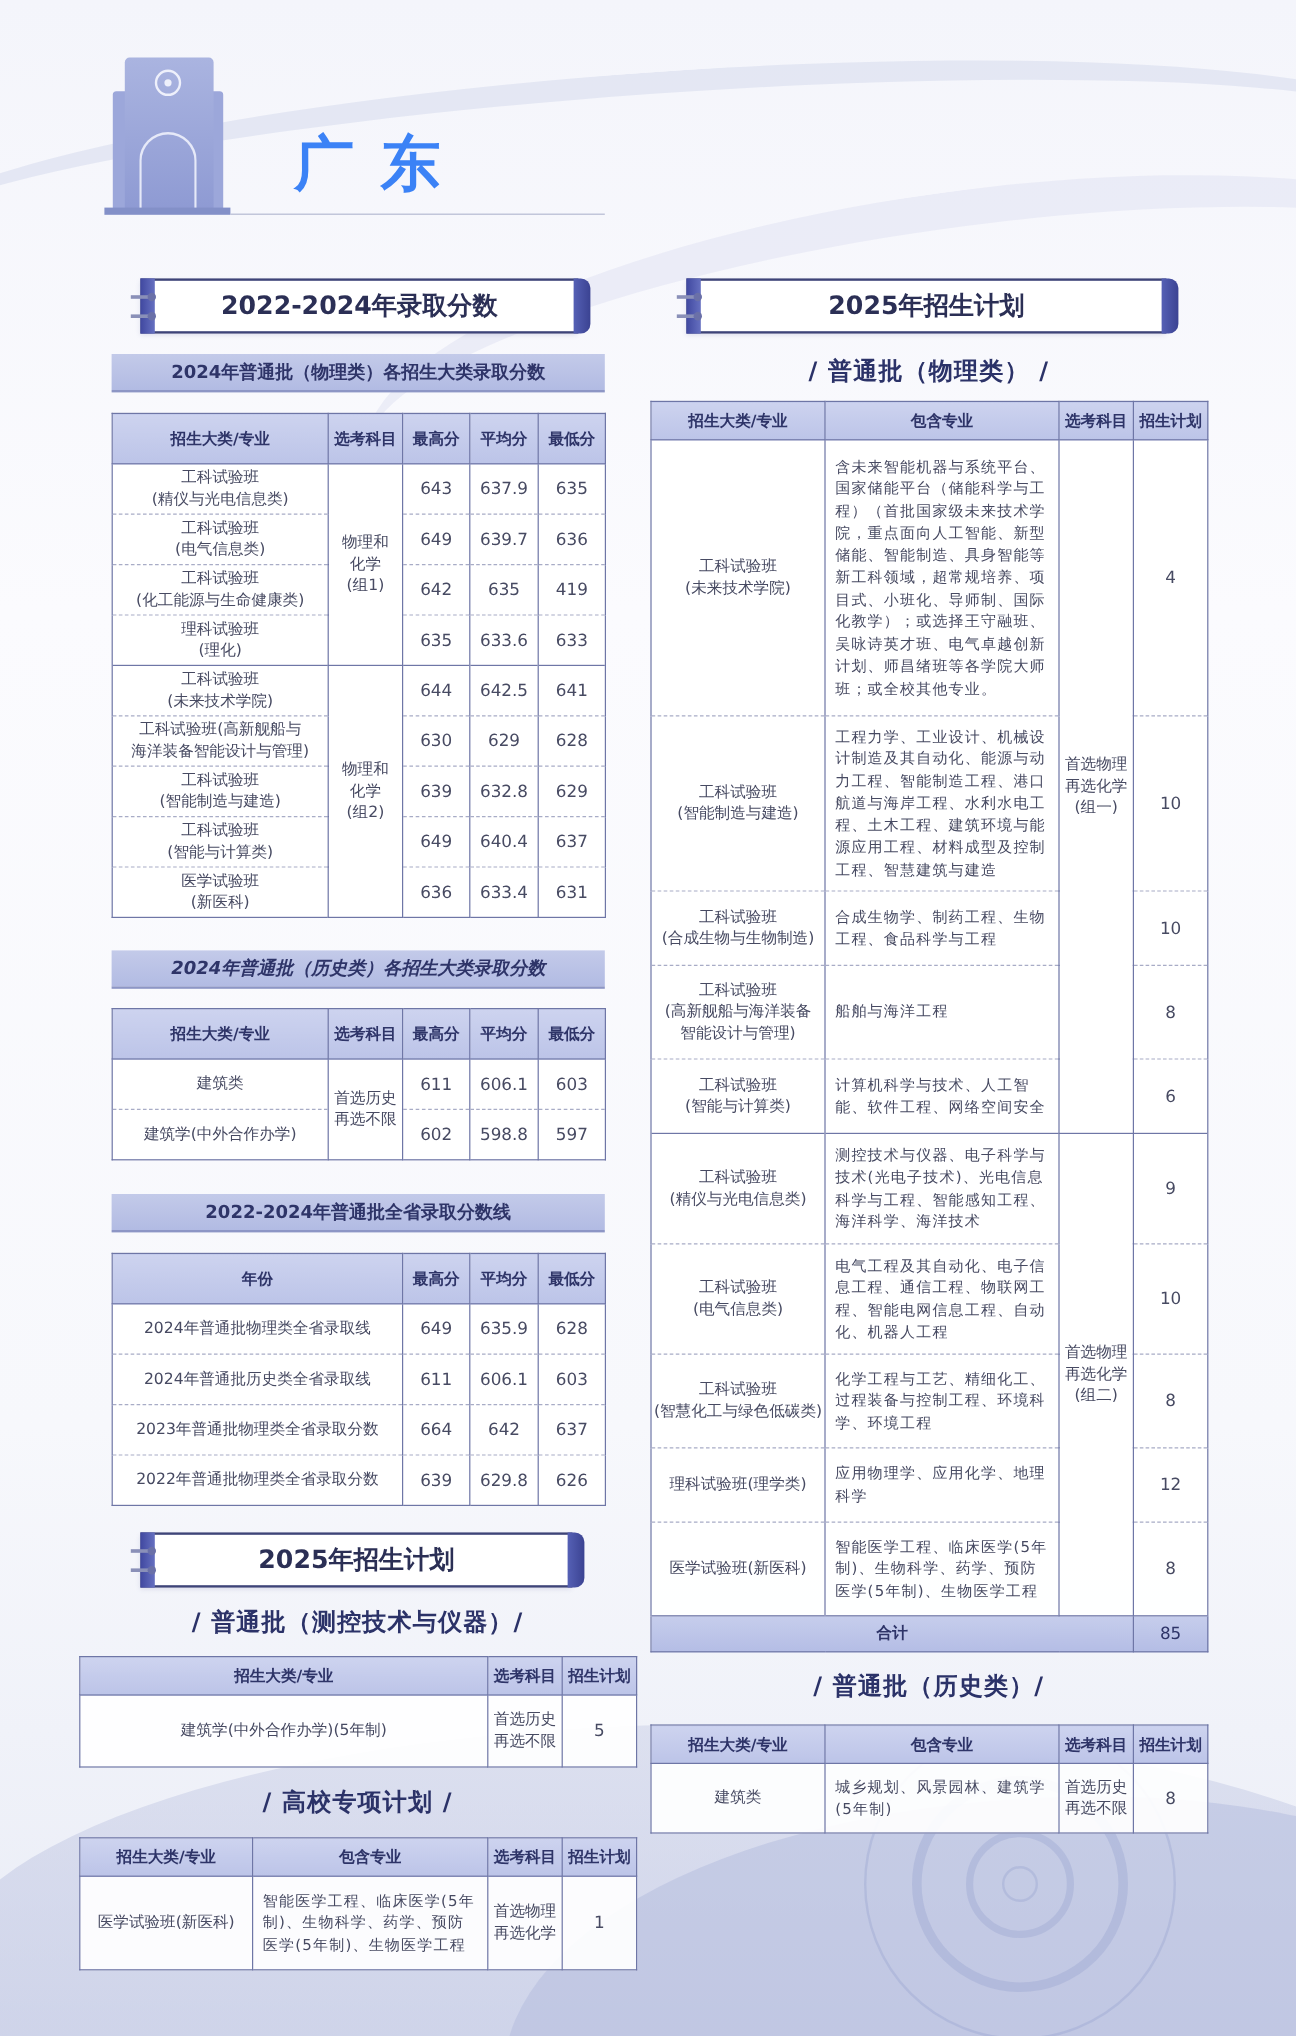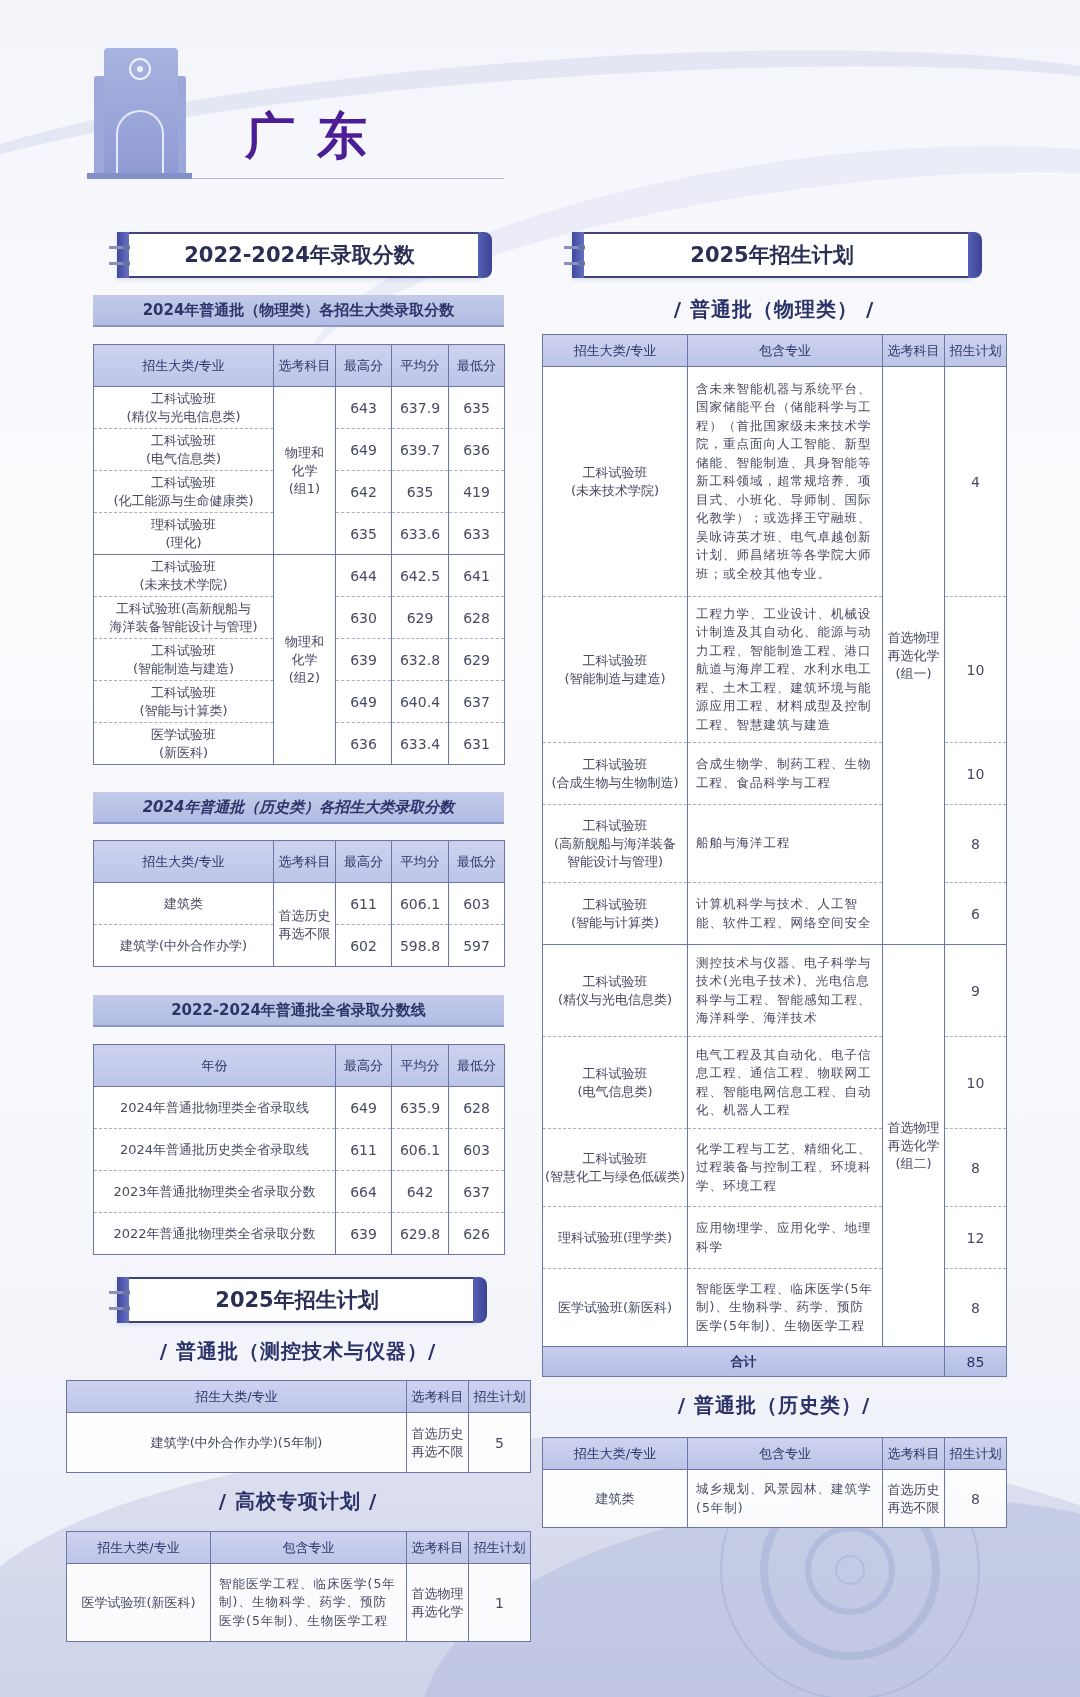--- a/index.html
+++ b/index.html
@@ -59,21 +59,21 @@
   }
   .building .arch {
     position: absolute; left: 24px; top: 62px; width: 48px; height: 66px;
     border: 2px solid #e6e9f8; border-bottom: none; border-radius: 24px 24px 0 0;
   }
   .building .base {
     position: absolute; left: -5px; top: 125px; width: 105px; height: 6px; background: #8390c8;
   }
   .header .province {
     position: absolute; left: 153px; top: 58px; font-size: 50px; font-weight: bold;
-    letter-spacing: 22px; color: #4c1d95;
+    letter-spacing: 22px; color: #3b82f6;
   }
   .header .rule {
     position: absolute; left: 100px; top: 133px; width: 312px; height: 1px; background: #b5bad2;
   }
 
   
   .banner {
     position: absolute; height: 46px; border: 2px solid #3e4478; background: #fff;
     display: flex; align-items: center; justify-content: center;
     font-size: 21px; font-weight: bold; color: #2b2f55;
@@ -99,21 +99,21 @@
     font-size: 15px; font-weight: bold; color: #2e3468;
   }
   .slash-title {
     position: absolute; text-align: center; font-size: 20px; font-weight: bold; color: #2b3268;
     letter-spacing: 1px;
   }
 
   
   table { position: absolute; border-collapse: collapse; background: rgba(255,255,255,0.92); table-layout: fixed; }
   table th {
-    background: linear-gradient(180deg,#cdd3ef,#bcc4e8); color: #2e3468; font-weight: normal;
+    background: linear-gradient(180deg,#cdd3ef,#bcc4e8); color: #2e3468; font-weight: bold;
     border: 1.5px solid #6e76a6; font-size: 13px; text-align: center;
   }
   table td {
     border-left: 1.5px solid #6e76a6; border-right: 1.5px solid #6e76a6;
     border-top: 1px dashed #a8acc6; font-size: 13px; color: #474a62; text-align: center;
     line-height: 18px;
   }
   table tr.group-start td { border-top: 1.5px solid #6e76a6; }
   table tr:last-child td { border-bottom: 1.5px solid #6e76a6; }
   table td.merged { border-top: 1.5px solid #6e76a6; border-bottom: 1.5px solid #6e76a6; }

